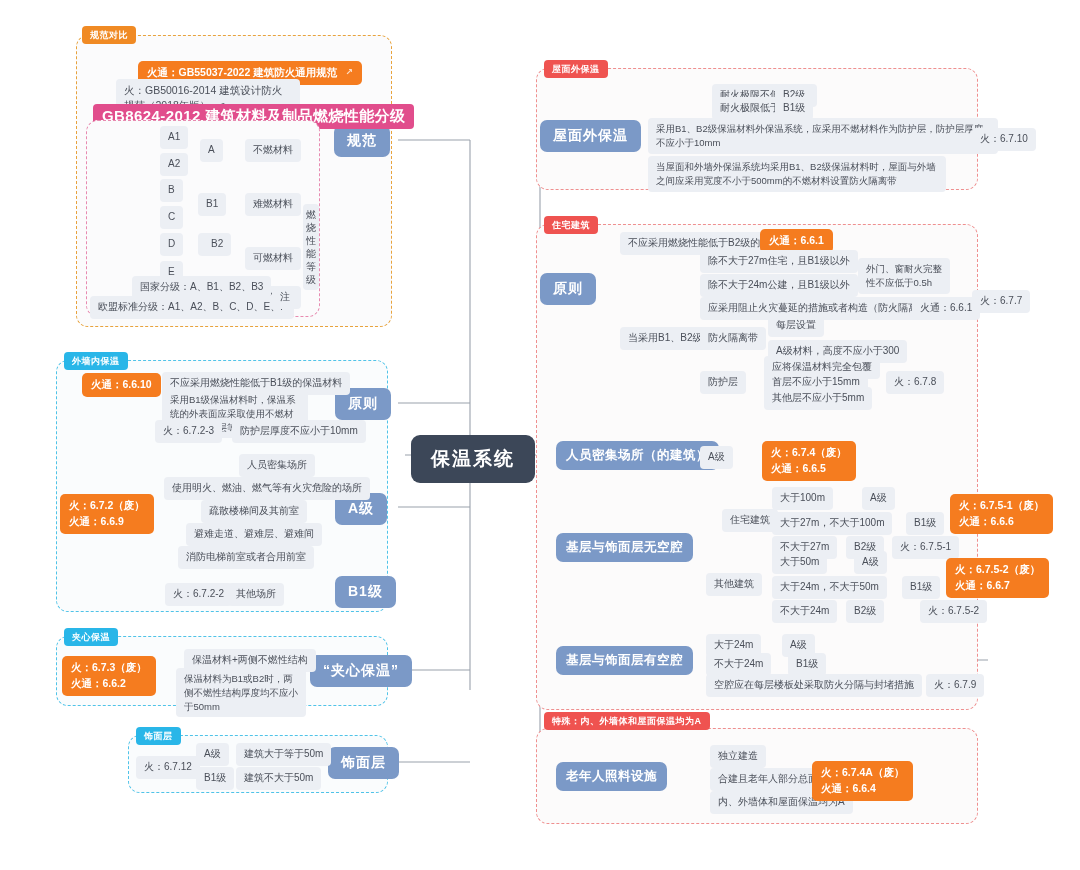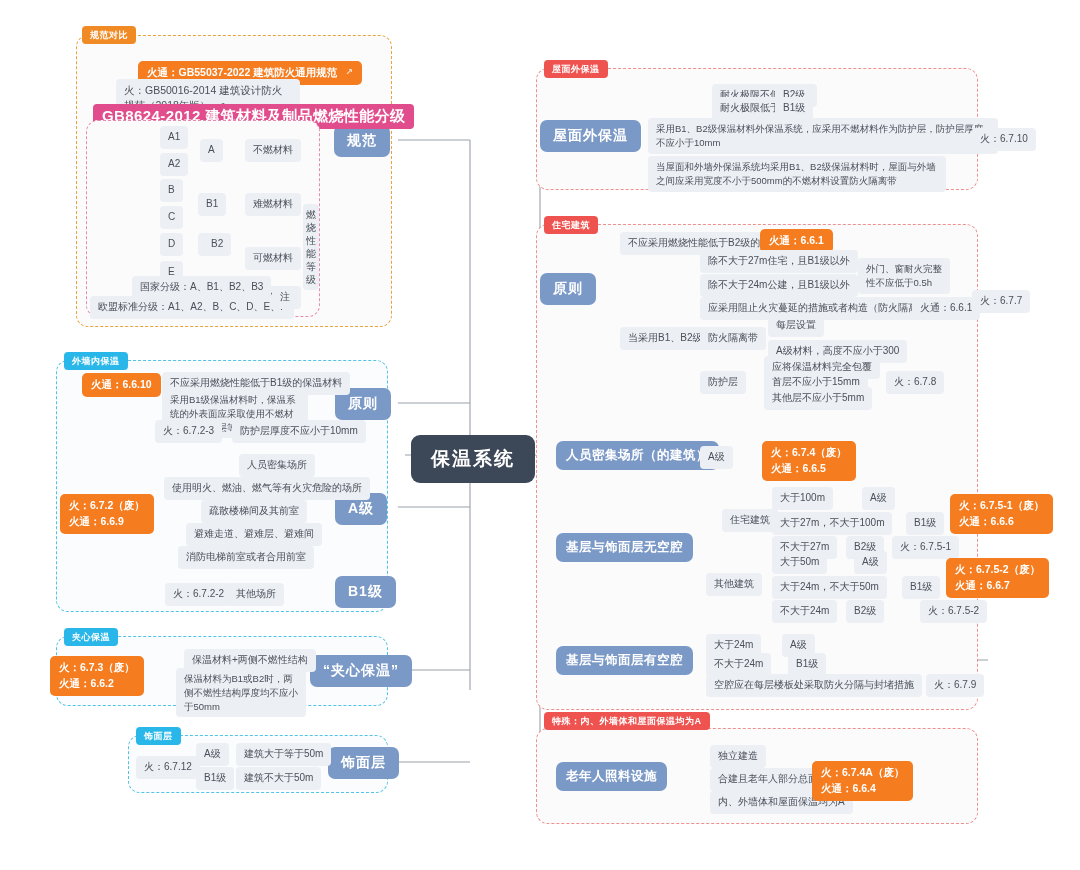--- a/index.html
+++ b/index.html
@@ -341,21 +341,21 @@
   <div class="node leaf tiny" style="left:164px;top:477px;">使用明火、燃油、燃气等有火灾危险的场所</div>
   <div class="node leaf tiny" style="left:201px;top:500px;">疏散楼梯间及其前室</div>
   <div class="node leaf tiny" style="left:186px;top:523px;">避难走道、避难层、避难间</div>
   <div class="node leaf tiny" style="left:178px;top:546px;">消防电梯前室或者合用前室</div>
 
   <div class="node branch" style="left:335px;top:576px;">B1级</div>
   <div class="node leaf tiny" style="left:228px;top:583px;">其他场所</div>
   <div class="node leaf tiny" style="left:165px;top:583px;">火：6.7.2-2</div>
 
   <div class="node branch" style="left:310px;top:655px;">“夹心保温”</div>
-  <div class="node hl" style="left:50px;top:656px;white-space:pre-line;">火：6.7.3（废）
+  <div class="node hl" style="left:62px;top:656px;white-space:pre-line;">火：6.7.3（废）
 火通：6.6.2</div>
   <div class="node leaf tiny" style="left:184px;top:649px;">保温材料+两侧不燃性结构</div>
   <div class="node leaf wrap" style="left:176px;top:668px;width:130px;font-size:9.5px;">保温材料为B1或B2时，两侧不燃性结构厚度均不应小于50mm</div>
 
   <div class="node branch" style="left:328px;top:747px;">饰面层</div>
   <div class="node leaf tiny" style="left:136px;top:756px;">火：6.7.12</div>
   <div class="node leaf tiny" style="left:196px;top:743px;">A级</div>
   <div class="node leaf tiny" style="left:236px;top:743px;">建筑大于等于50m</div>
   <div class="node leaf tiny" style="left:196px;top:767px;">B1级</div>
   <div class="node leaf tiny" style="left:236px;top:767px;">建筑不大于50m</div>

